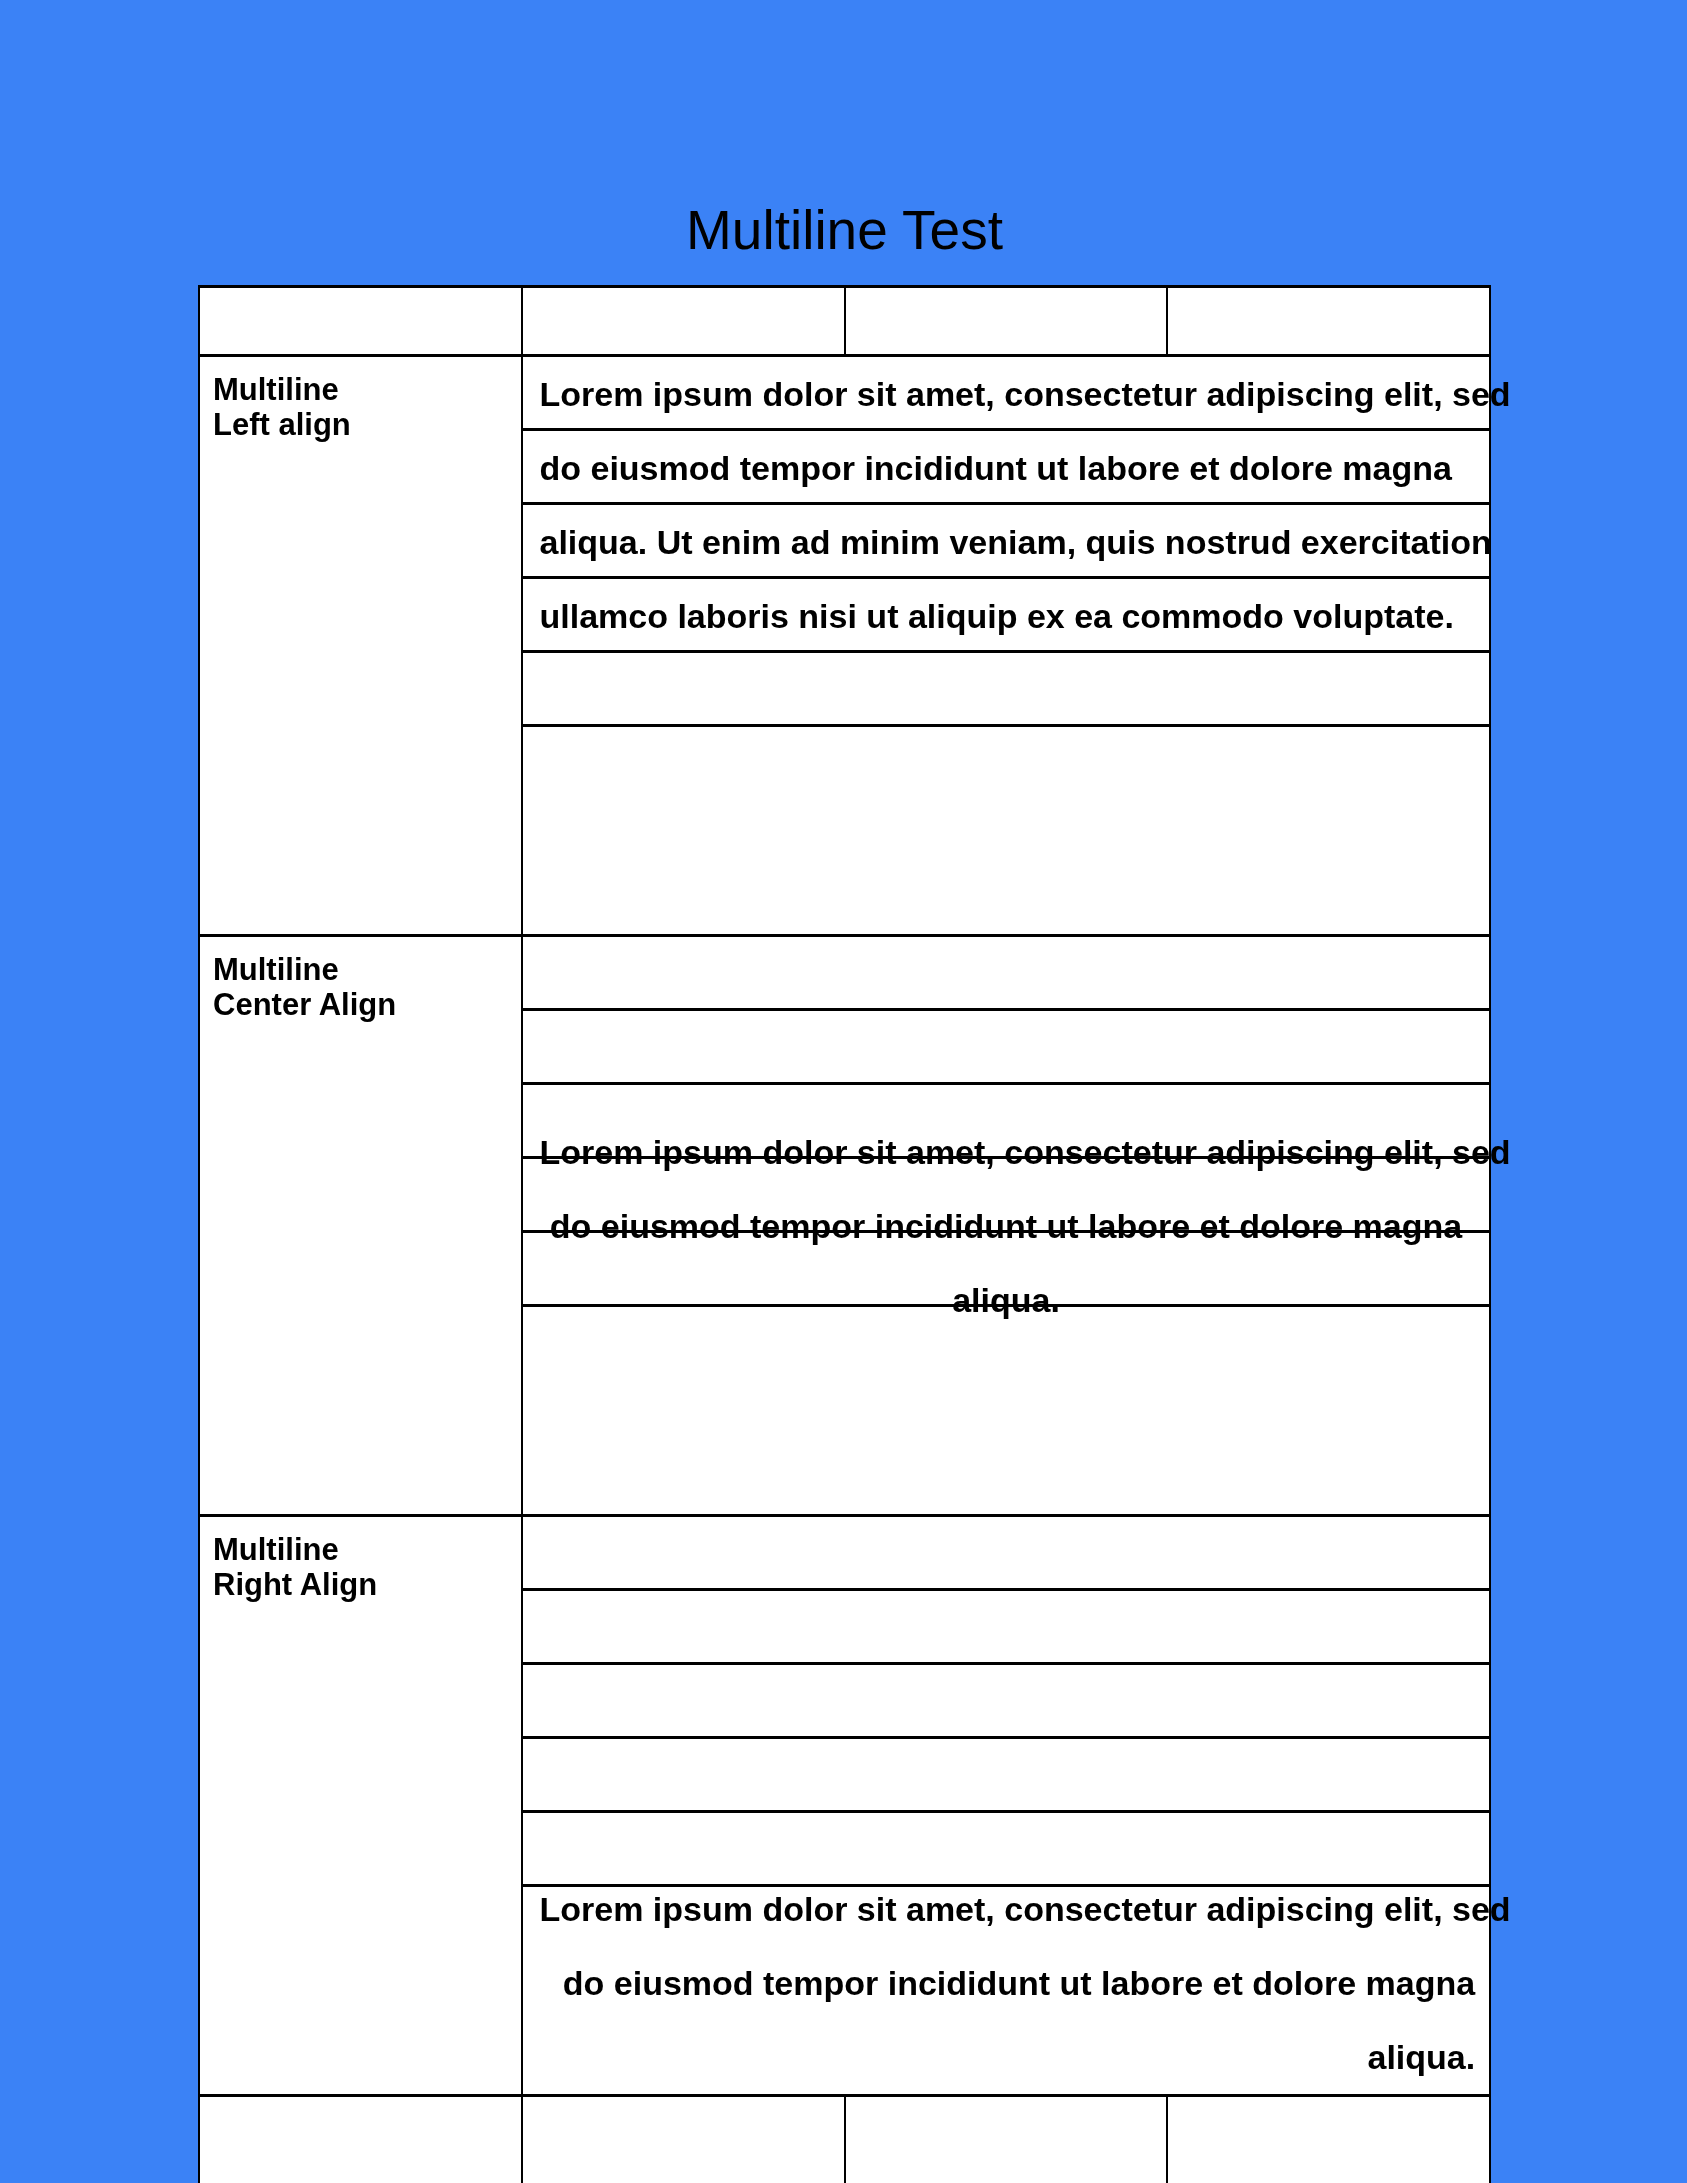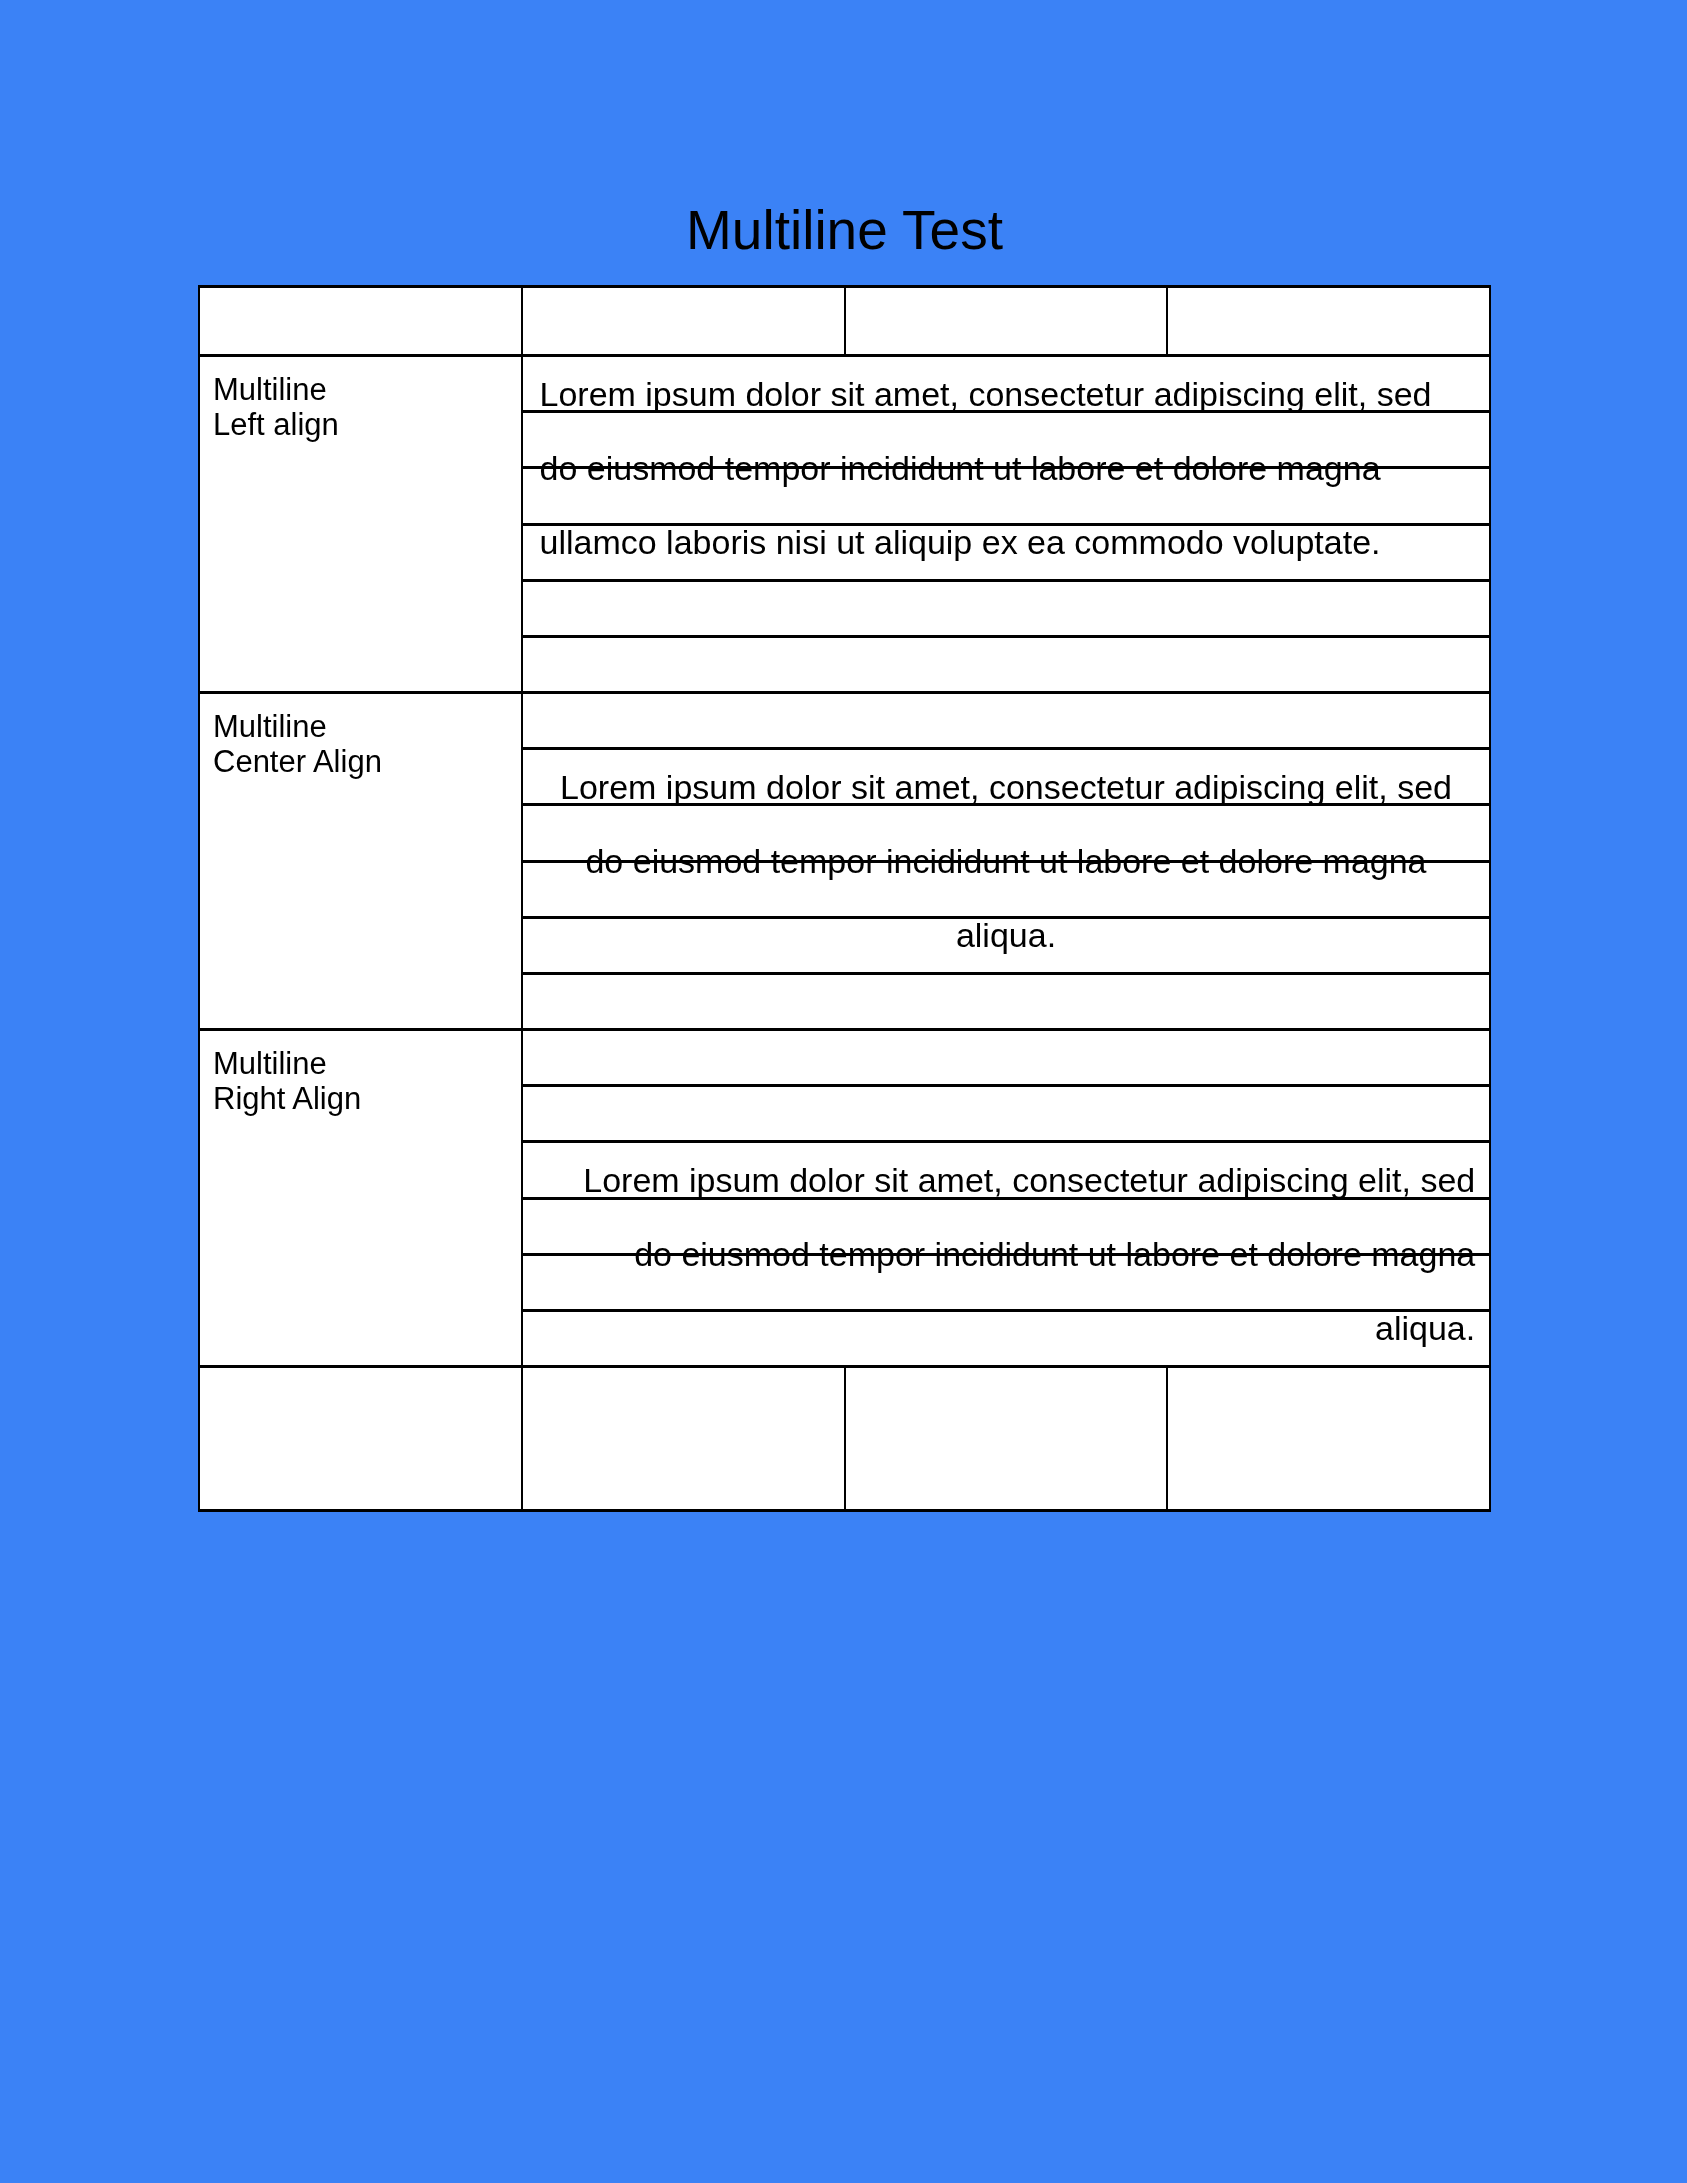--- a/index.html
+++ b/index.html
@@ -32,21 +32,21 @@
     border: 2.8px solid #000000;
     border-top-width: 3.4px;
     border-bottom-width: 3.4px;
     background: #ffffff;
   }
   .row { display: flex; box-sizing: border-box; }
   .gridrow.header { height: 69px; border-bottom: 3.4px solid #000000; }
   .gridrow.footer { height: 141px; }
   .gcell { flex: 1 1 0; box-sizing: border-box; }
   .gcell + .gcell { border-left: 2.8px solid #000000; }
-  .bodyrow { height: 337px; border-bottom: 3.4px solid #000000; }
+  .bodyrow { height: 580px; border-bottom: 3.4px solid #000000; font-weight: bold; }
   .labelcell {
     width: 323px;
     box-sizing: border-box;
     border-right: 2.8px solid #000000;
     padding: 15px 12.4px 0 13px;
     font-size: 31px;
     line-height: 35px;
   }
   .label-line { white-space: nowrap; }
   .contentcell { flex: 1 1 0; position: relative; box-sizing: border-box; }
@@ -105,20 +105,21 @@
           <div class="sub"></div>
           <div class="sub"></div>
           <div class="sub"></div>
           <div class="sub"></div>
           <div class="sub"></div>
           <div class="sub"></div>
         </div>
         <div class="textblock valign-top align-left">
           <div class="tline">Lorem ipsum dolor sit amet, consectetur adipiscing elit, sed</div>
           <div class="tline">do eiusmod tempor incididunt ut labore et dolore magna</div>
+          <div class="tline">aliqua. Ut enim ad minim veniam, quis nostrud exercitation</div>
           <div class="tline">ullamco laboris nisi ut aliquip ex ea commodo voluptate.</div>
         </div>
       </div>
     </div>
 
     <div class="row bodyrow">
       <div class="labelcell">
         <div class="label-line">Multiline</div>
         <div class="label-line">Center Align</div>
       </div>

